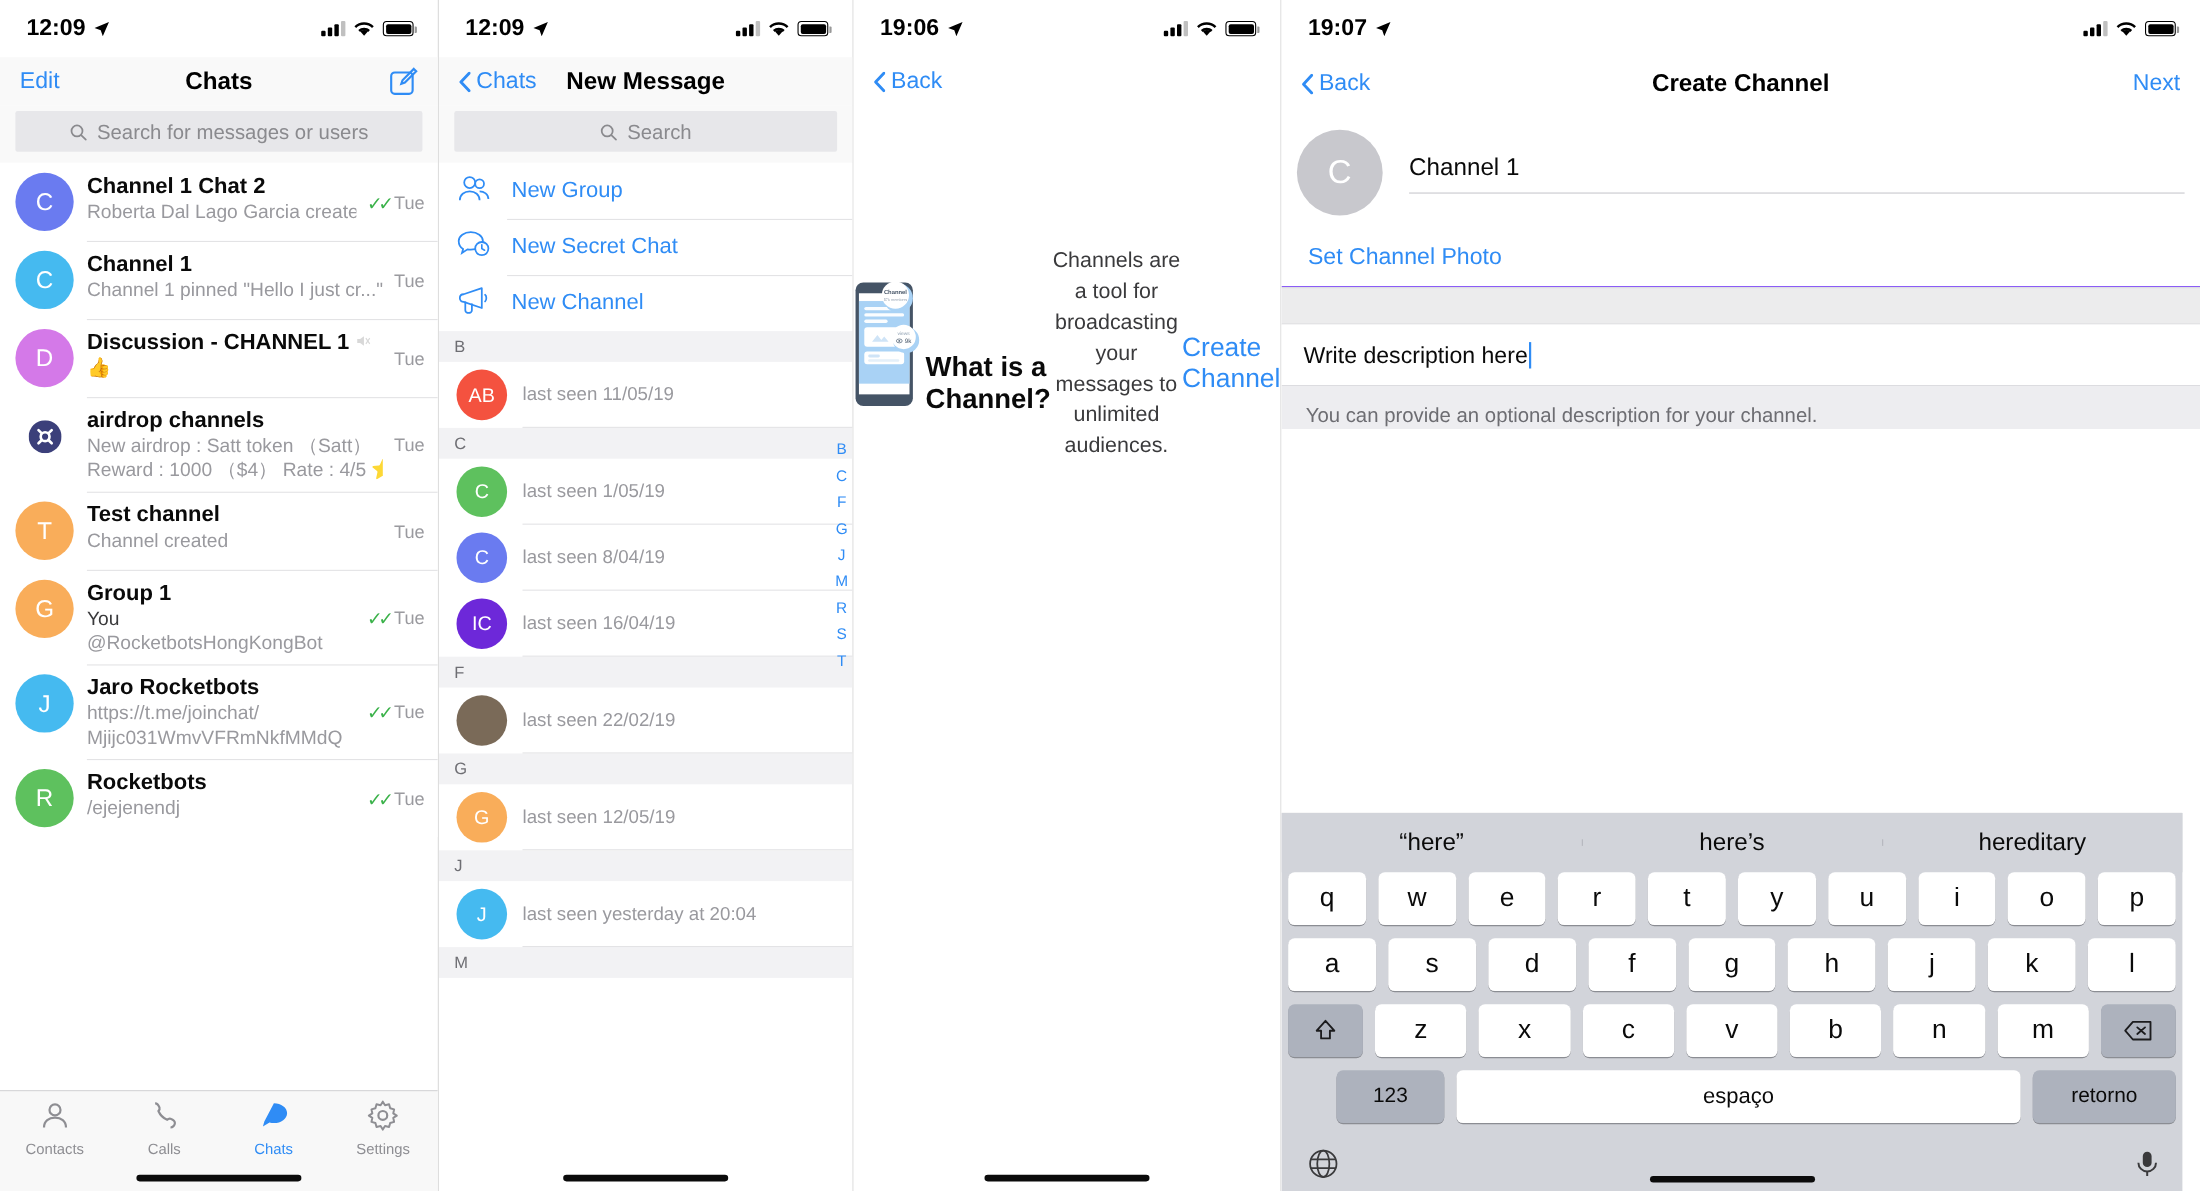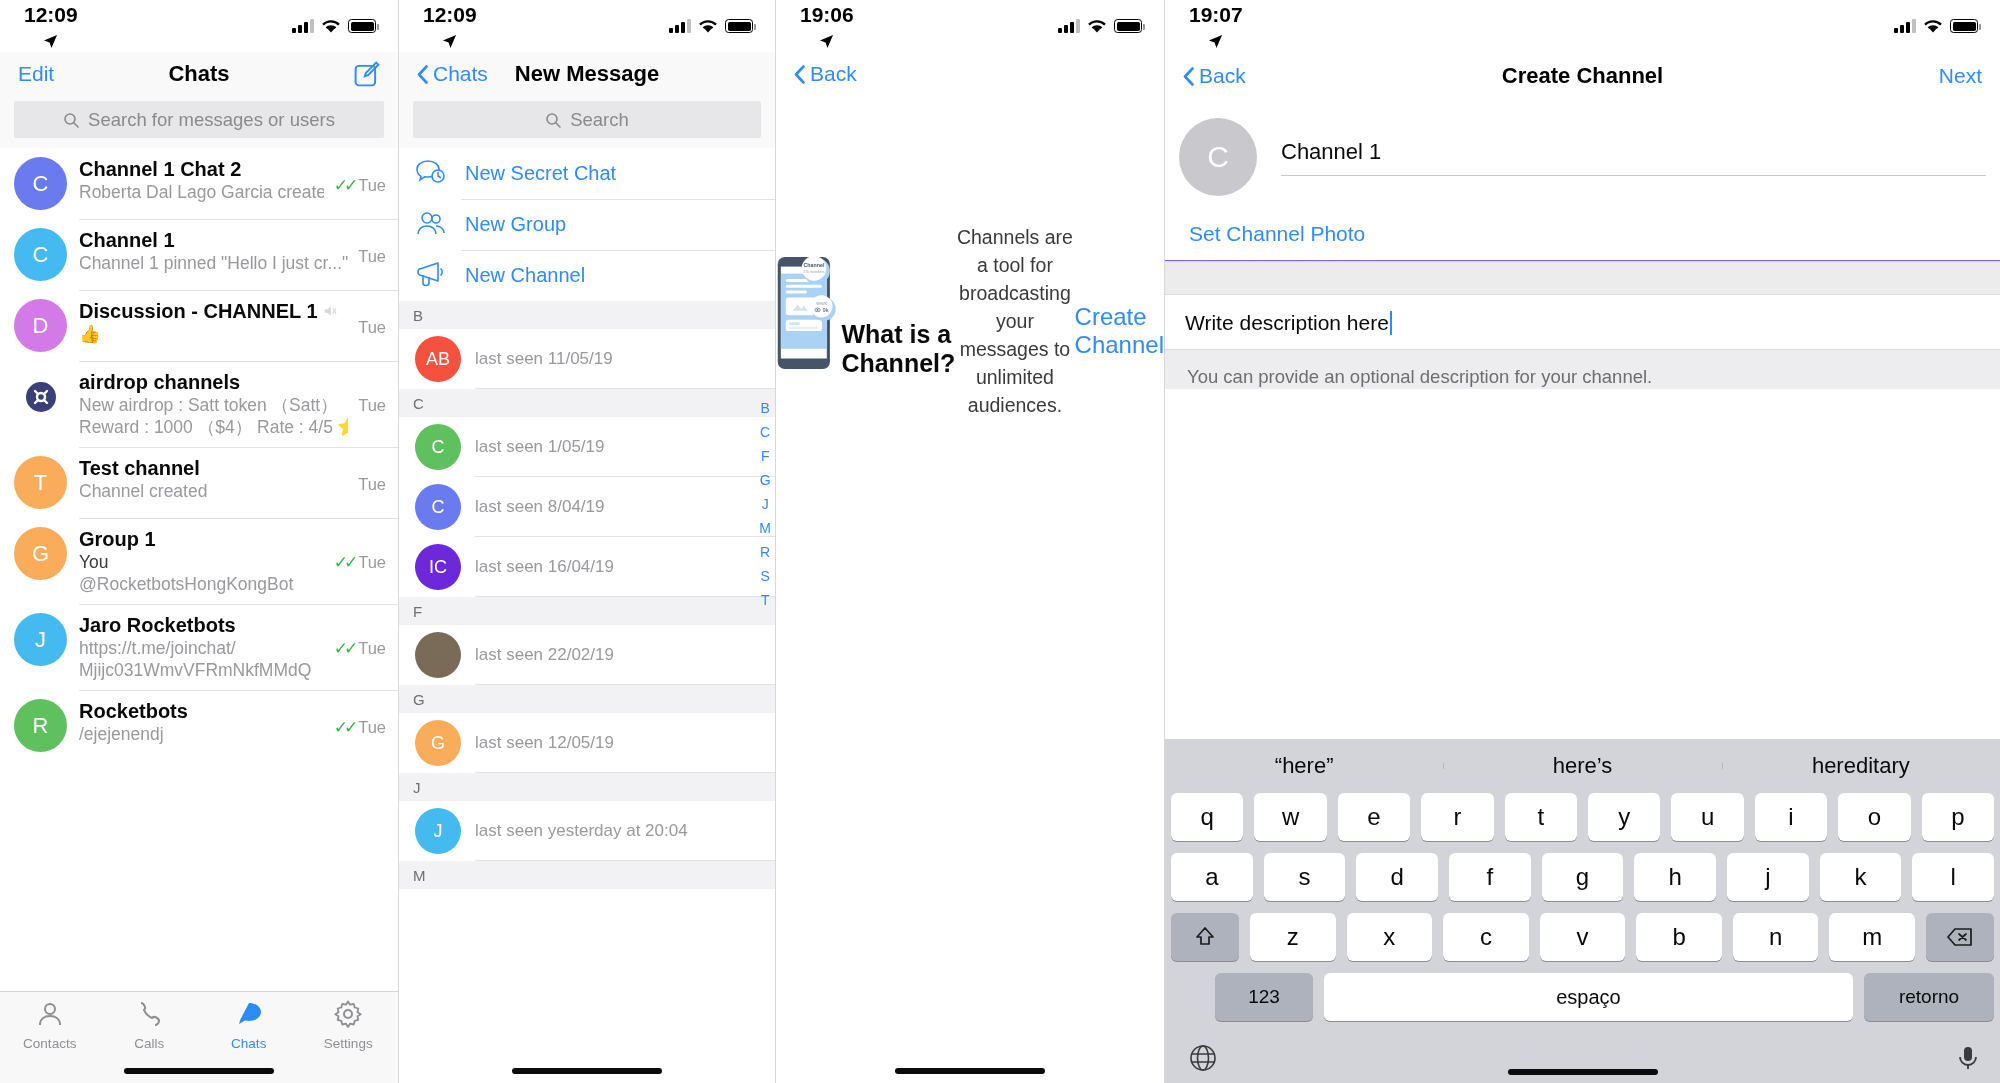--- a/index.html
+++ b/index.html
@@ -16,21 +16,21 @@
   .p2 { width: 377px; border-right: 1px solid #d8d8d8; }
   .p3 { width: 389px; border-right: 1px solid #d8d8d8; }
   .p4 { width: 835px; }
 
   
   .statusbar {
     height: 52px; display: flex; align-items: center;
     justify-content: space-between; padding: 0 22px 0 24px;
     font-size: 21px; font-weight: bold; color: #000;
   }
-  .sb-left { display: flex; align-items: center; gap: 7px; flex-direction: column; }
+  .sb-left { display: flex; align-items: center; gap: 7px; }
   .sb-right { display: flex; align-items: center; gap: 7px; }
   .loc-arrow { width: 15px; height: 15px; display:inline-block; }
   .sig { display: flex; align-items: flex-end; gap: 2px; height: 14px; }
   .sig i { width: 4px; background: #000; border-radius: 1px; display: block; }
   .sig i:nth-child(1){ height: 5px; }
   .sig i:nth-child(2){ height: 8px; }
   .sig i:nth-child(3){ height: 11px; }
   .sig i:nth-child(4){ height: 14px; background: #c0c0c0; }
   .batt { width: 28px; height: 14px; border: 1.6px solid #000; border-radius: 3.5px; position: relative; }
   .batt::after { content:""; position:absolute; right:-4px; top:4px; width:2.5px; height:6px; background:#999; border-radius:0 1px 1px 0; }
@@ -122,21 +122,21 @@
   .ch-name-wrap { flex:1; margin-left: 24px; margin-right: 14px; border-bottom: 1px solid #c8c8cd; padding-bottom: 10px; }
   .ch-name { font-size: 22px; color: #0a0a0a; }
   .ch-photo { padding: 12px 0 14px 24px; font-size: 21px; color: #2f8cf5; cursor:pointer; background:#fff; border-bottom:1px solid #8b5cf6;}
   .ch-gap { height: 34px; background: #ececed; border-top:1px solid #dcdce0; border-bottom:1px solid #dcdce0; }
   .ch-desc { padding: 16px 0 14px 20px; background:#fff; border-bottom:1px solid #dcdce0; font-size: 21px; color: #0a0a0a; position:relative; }
   .caret { display:inline-block; width:2px; height:24px; background:#2f8cf5; vertical-align:-5px; margin-left:1px; }
   .ch-hint { padding: 14px 20px 0 22px; font-size: 18.5px; color: #6d6d72; line-height: 25px; background:#ededf0; }
   .ch-fill { flex: 1; background: #ededf0; }
 
   
-  .kb { background: #d2d4da; position:absolute; left:0; right:0; bottom:0; }
+  .kb { background: #d2d4da; position:absolute; left:0; right:16px; bottom:0; }
   .kb-sugg { height: 54px; display:flex; align-items:center; background:#d2d4da; }
   .kb-sugg div { flex:1; text-align:center; font-size: 22px; color:#0a0a0a; cursor:pointer; position:relative; }
   .kb-sugg div + div::before { content:""; position:absolute; left:0; top:10px; bottom:10px; width:1px; background:#b4b6bd; }
   .kb-row { display:flex; justify-content:center; gap:11px; margin-bottom: 12px; padding: 0 6px;}
   .key {
     background:#fff; border-radius:6px; height: 48px; min-width: 48px;
     display:flex; align-items:center; justify-content:center;
     font-size: 24px; color:#0a0a0a; box-shadow: 0 1px 0 #8b8d93; cursor:pointer;
     flex: 1 1 0;
   }
@@ -388,33 +388,33 @@
             <circle cx="7" cy="7" r="5" fill="none" stroke="#8a8a8e" stroke-width="1.6"></circle>
             <path d="M11 11l4 4" stroke="#8a8a8e" stroke-width="1.6" stroke-linecap="round"></path>
           </svg>
         <span>Search</span>
       </div>
     </div>
 
     <div class="actions" id="actions">
         <div class="actionrow">
           <span><svg class="aicon" viewBox="0 0 32 30">
+              <circle cx="12" cy="10" r="5" fill="none" stroke="#2f8cf5" stroke-width="1.6"></circle>
+              <circle cx="21" cy="11" r="4" fill="none" stroke="#2f8cf5" stroke-width="1.6"></circle>
+              <path d="M3 26c0-5 4-8 9-8s9 3 9 8M21 18c4 0 8 2.5 8 7" fill="none" stroke="#2f8cf5" stroke-width="1.6"></path>
+            </svg></span>
+          <span class="alabel">New Group</span>
+        </div>
+        <div class="actionrow">
+          <span><svg class="aicon" viewBox="0 0 32 30">
               <path d="M13 4c6 0 11 3.6 11 8s-5 8-11 8c-1 0-2-.1-3-.3L5 23l1-3.6C3.8 18 2 15.8 2 12c0-4.4 5-8 11-8z" fill="none" stroke="#2f8cf5" stroke-width="1.6"></path>
               <circle cx="23" cy="19" r="6" fill="#fff" stroke="#2f8cf5" stroke-width="1.6"></circle>
               <path d="M23 15.5V19l2.5 1.5" fill="none" stroke="#2f8cf5" stroke-width="1.5" stroke-linecap="round"></path>
             </svg></span>
           <span class="alabel">New Secret Chat</span>
-        </div>
-        <div class="actionrow">
-          <span><svg class="aicon" viewBox="0 0 32 30">
-              <circle cx="12" cy="10" r="5" fill="none" stroke="#2f8cf5" stroke-width="1.6"></circle>
-              <circle cx="21" cy="11" r="4" fill="none" stroke="#2f8cf5" stroke-width="1.6"></circle>
-              <path d="M3 26c0-5 4-8 9-8s9 3 9 8M21 18c4 0 8 2.5 8 7" fill="none" stroke="#2f8cf5" stroke-width="1.6"></path>
-            </svg></span>
-          <span class="alabel">New Group</span>
         </div>
         <div class="actionrow">
           <span><svg class="aicon" viewBox="0 0 32 30">
               <path d="M3 13c0-2 1.5-3.5 3.5-3.5L23 4v18L6.5 16.5C4.5 16.5 3 15 3 13z" fill="none" stroke="#2f8cf5" stroke-width="1.6" stroke-linejoin="round"></path>
               <path d="M8 16v8c0 1.5 1.5 2.5 3 2.5s3-1 3-2.5v-6" fill="none" stroke="#2f8cf5" stroke-width="1.6"></path>
               <path d="M26 10c1.5 1 1.5 5 0 6" fill="none" stroke="#2f8cf5" stroke-width="1.6" stroke-linecap="round"></path>
             </svg></span>
           <span class="alabel">New Channel</span>
         </div>
       </div>

